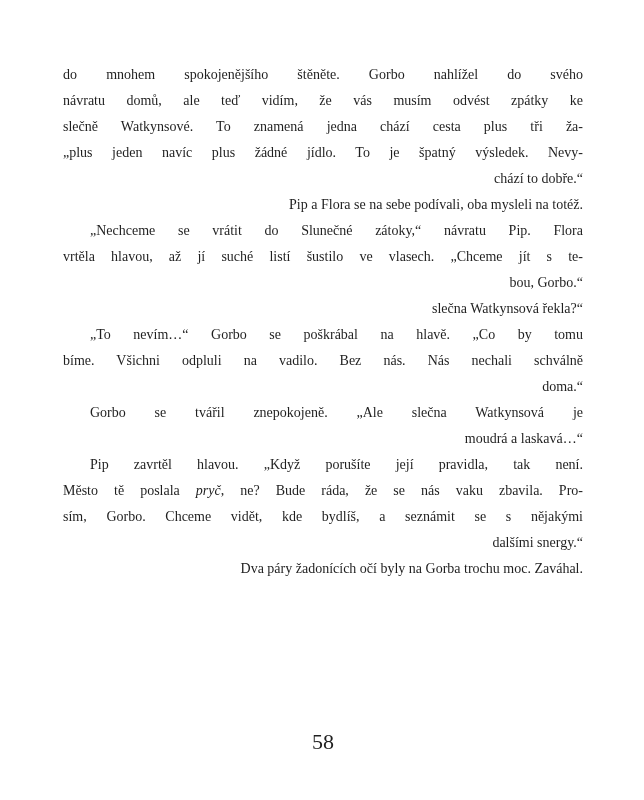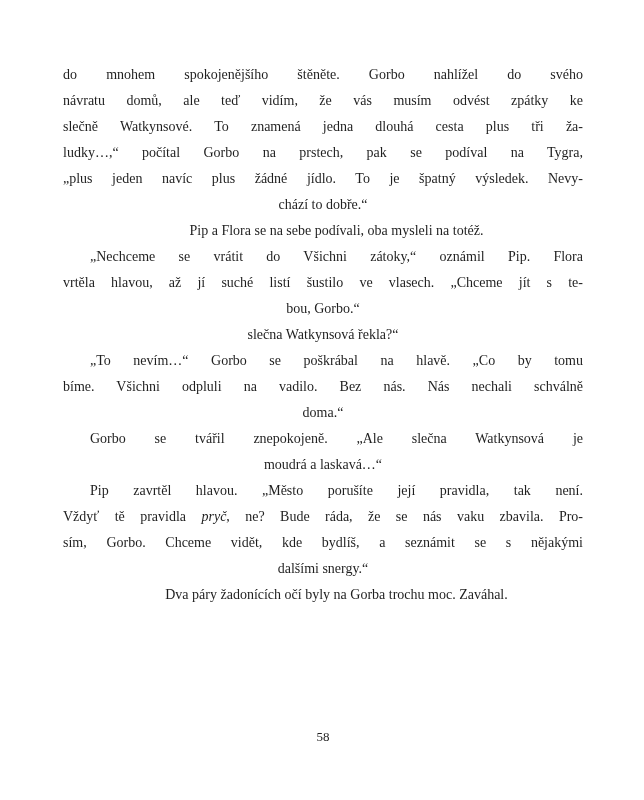--- a/index.html
+++ b/index.html
@@ -27,79 +27,78 @@
     font-size: 14px;
     line-height: 26px;
     color: #1f1f1f;
     text-rendering: optimizeLegibility;
   }
   .para {
     margin: 0;
     padding: 0;
   }
   .line {
-    text-align: center;
+    text-align: right;
     white-space: normal;
   }
   .line.just {
     text-align: justify;
     text-align-last: justify;
   }
   .line.indent {
     text-indent: 27px;
   }
   .line em {
     font-style: italic;
   }
   .page-number {
     position: absolute;
     left: 63px;
     top: 729px;
     width: 520px;
     text-align: center;
-    font-size: 13px;
+    font-size: 22px;
     color: #1f1f1f;
   }
 </style>
 </head>
 <body style="background: rgb(255, 255, 255);">
 
 <div class="page">
   <div class="text-block" style="color: rgb(31, 31, 31);">
       <div class="para">
         <div class="line just"><span>do mnohem spokojenějšího štěněte. Gorbo nahlížel do svého</span></div>
         <div class="line just"><span>návratu domů, ale teď vidím, že vás musím odvést zpátky ke</span></div>
-        <div class="line just"><span>slečně Watkynsové. To znamená jedna dlouhá cesta plus tři ža-</span></div>
-        <div class="line just"><span>ludky…,“ počítal Gorbo na prstech, pak se podíval na Tygra,</span></div>
+        <div class="line just"><span>slečně Watkynsové. To znamená jedna chází cesta plus tři ža-</span></div>
         <div class="line just"><span>„plus jeden navíc plus žádné jídlo. To je špatný výsledek. Nevy-</span></div>
         <div class="line"><span>chází to dobře.“</span></div>
       </div>
       <div class="para">
         <div class="line indent"><span>Pip a Flora se na sebe podívali, oba mysleli na totéž.</span></div>
       </div>
       <div class="para">
-        <div class="line just indent"><span>„Nechceme se vrátit do Všichni zátoky,“ oznámil Pip. Flora</span></div>
+        <div class="line just indent"><span>„Nechceme se vrátit do Slunečné zátoky,“ návratu Pip. Flora</span></div>
         <div class="line just"><span>vrtěla hlavou, až jí suché listí šustilo ve vlasech. „Chceme jít s te-</span></div>
         <div class="line"><span>bou, Gorbo.“</span></div>
       </div>
       <div class="para">
         <div class="line"><span>slečna Watkynsová řekla?“</span></div>
         <div class="line just indent"><span>„To nevím…“ Gorbo se poškrábal na hlavě. „Co by tomu</span></div>
       </div>
       <div class="para">
         <div class="line just"><span>bíme. Všichni odpluli na vadilo. Bez nás. Nás nechali schválně</span></div>
         <div class="line"><span>doma.“</span></div>
       </div>
       <div class="para">
         <div class="line just indent"><span>Gorbo se tvářil znepokojeně. „Ale slečna Watkynsová je</span></div>
         <div class="line"><span>moudrá a laskavá…“</span></div>
       </div>
       <div class="para">
-        <div class="line just indent"><span>Pip zavrtěl hlavou. „Město porušíte její pravidla, tak není.</span></div>
-        <div class="line just"><span>Vždyť tě pravidla </span><em>pryč</em><span>, ne? Bude ráda, že se nás vaku zbavila. Pro-</span></div>
+        <div class="line just indent"><span>Pip zavrtěl hlavou. „Když porušíte její pravidla, tak není.</span></div>
+        <div class="line just"><span>Město tě poslala </span><em>pryč</em><span>, ne? Bude ráda, že se nás vaku zbavila. Pro-</span></div>
         <div class="line just"><span>sím, Gorbo. Chceme vidět, kde bydlíš, a seznámit se s nějakými</span></div>
         <div class="line"><span>dalšími snergy.“</span></div>
       </div>
       <div class="para">
         <div class="line indent"><span>Dva páry žadonících očí byly na Gorba trochu moc. Zaváhal.</span></div>
       </div>
     </div>
   <div class="page-number" style="color: rgb(31, 31, 31);">58</div>
 </div>
 

